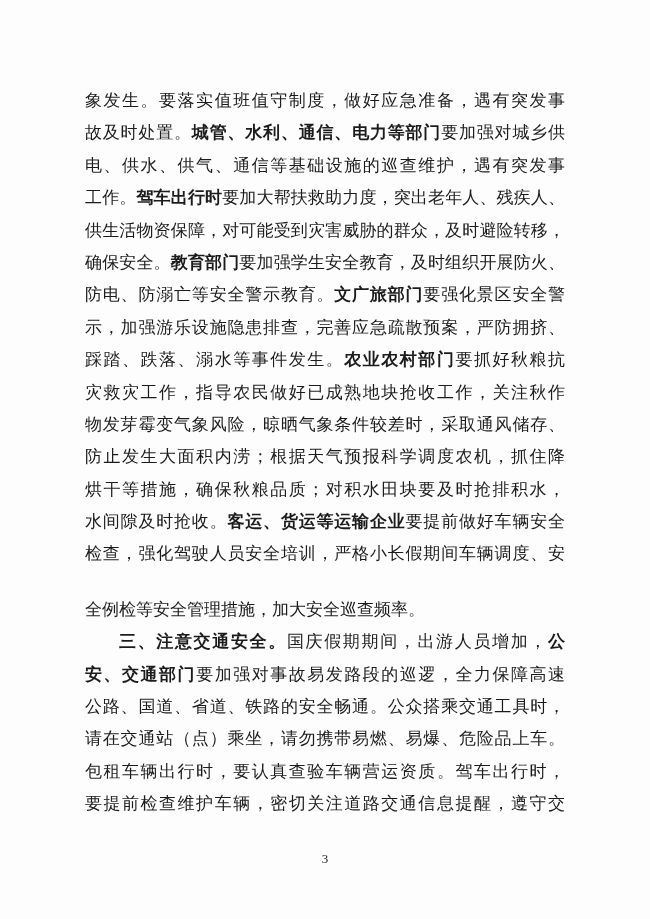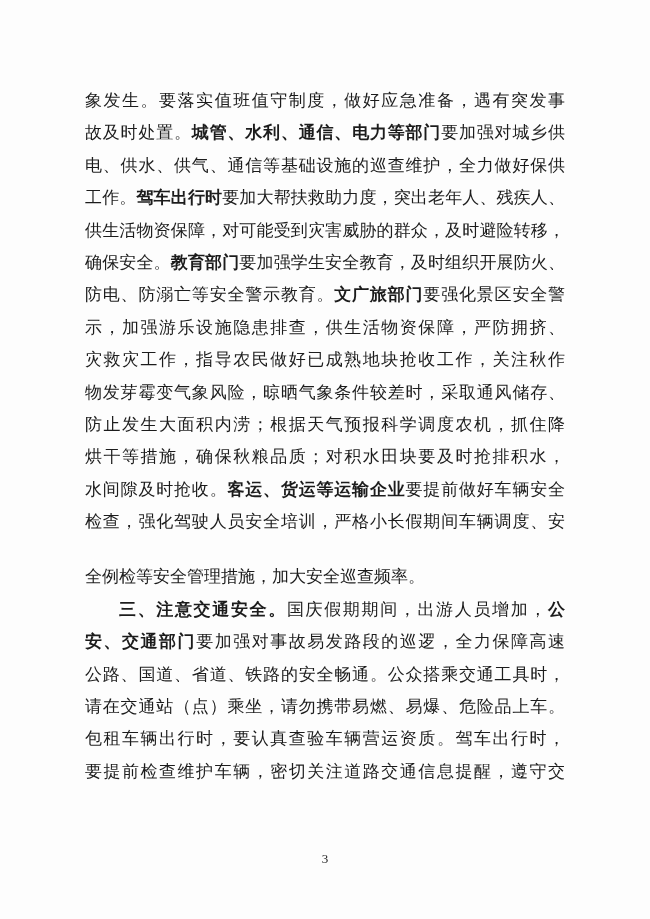--- a/index.html
+++ b/index.html
@@ -52,26 +52,27 @@
     color: #222222;
   }
 </style>
 </head>
 <body>
 
 <div class="page">
   <div class="text-block">
       <div class="line"><span class="seg">象发生。要落实值班值守制度，做好应急准备，遇有突发事</span></div>
       <div class="line"><span class="seg">故及时处置。</span><span class="seg bold">城管、水利、通信、电力等部门</span><span class="seg">要加强对城乡供</span></div>
-      <div class="line"><span class="seg">电、供水、供气、通信等基础设施的巡查维护，全力做好保供</span></div>
+      <div class="line"><span class="seg">电、供水、供气、通信等基础设施的巡查维护，遇有突发事</span></div>
       <div class="line"><span class="seg">工作。</span><span class="seg bold">驾车出行时</span><span class="seg">要加大帮扶救助力度，突出老年人、残疾人、</span></div>
       <div class="line"><span class="seg">供生活物资保障，对可能受到灾害威胁的群众，及时避险转移，</span></div>
       <div class="line"><span class="seg">确保安全。</span><span class="seg bold">教育部门</span><span class="seg">要加强学生安全教育，及时组织开展防火、</span></div>
       <div class="line"><span class="seg">防电、防溺亡等安全警示教育。</span><span class="seg bold">文广旅部门</span><span class="seg">要强化景区安全警</span></div>
-      <div class="line"><span class="seg">示，加强游乐设施隐患排查，供生活物资保障，严防拥挤、</span></div>
+      <div class="line"><span class="seg">示，加强游乐设施隐患排查，完善应急疏散预案，严防拥挤、</span></div>
+      <div class="line"><span class="seg">踩踏、跌落、溺水等事件发生。</span><span class="seg bold">农业农村部门</span><span class="seg">要抓好秋粮抗</span></div>
       <div class="line"><span class="seg">灾救灾工作，指导农民做好已成熟地块抢收工作，关注秋作</span></div>
       <div class="line"><span class="seg">物发芽霉变气象风险，晾晒气象条件较差时，采取通风储存、</span></div>
       <div class="line"><span class="seg">防止发生大面积内涝；根据天气预报科学调度农机，抓住降</span></div>
       <div class="line"><span class="seg">烘干等措施，确保秋粮品质；对积水田块要及时抢排积水，</span></div>
       <div class="line"><span class="seg">水间隙及时抢收。</span><span class="seg bold">客运、货运等运输企业</span><span class="seg">要提前做好车辆安全</span></div>
       <div class="line"><span class="seg">检查，强化驾驶人员安全培训，严格小长假期间车辆调度、安</span></div>
       <div class="line no-justify"><span class="seg">全例检等安全管理措施，加大安全巡查频率。</span></div>
       <div class="line indent"><span class="seg bold">三、注意交通安全。</span><span class="seg">国庆假期期间，出游人员增加，</span><span class="seg bold">公</span></div>
       <div class="line"><span class="seg bold">安、交通部门</span><span class="seg">要加强对事故易发路段的巡逻，全力保障高速</span></div>
       <div class="line"><span class="seg">公路、国道、省道、铁路的安全畅通。公众搭乘交通工具时，</span></div>

